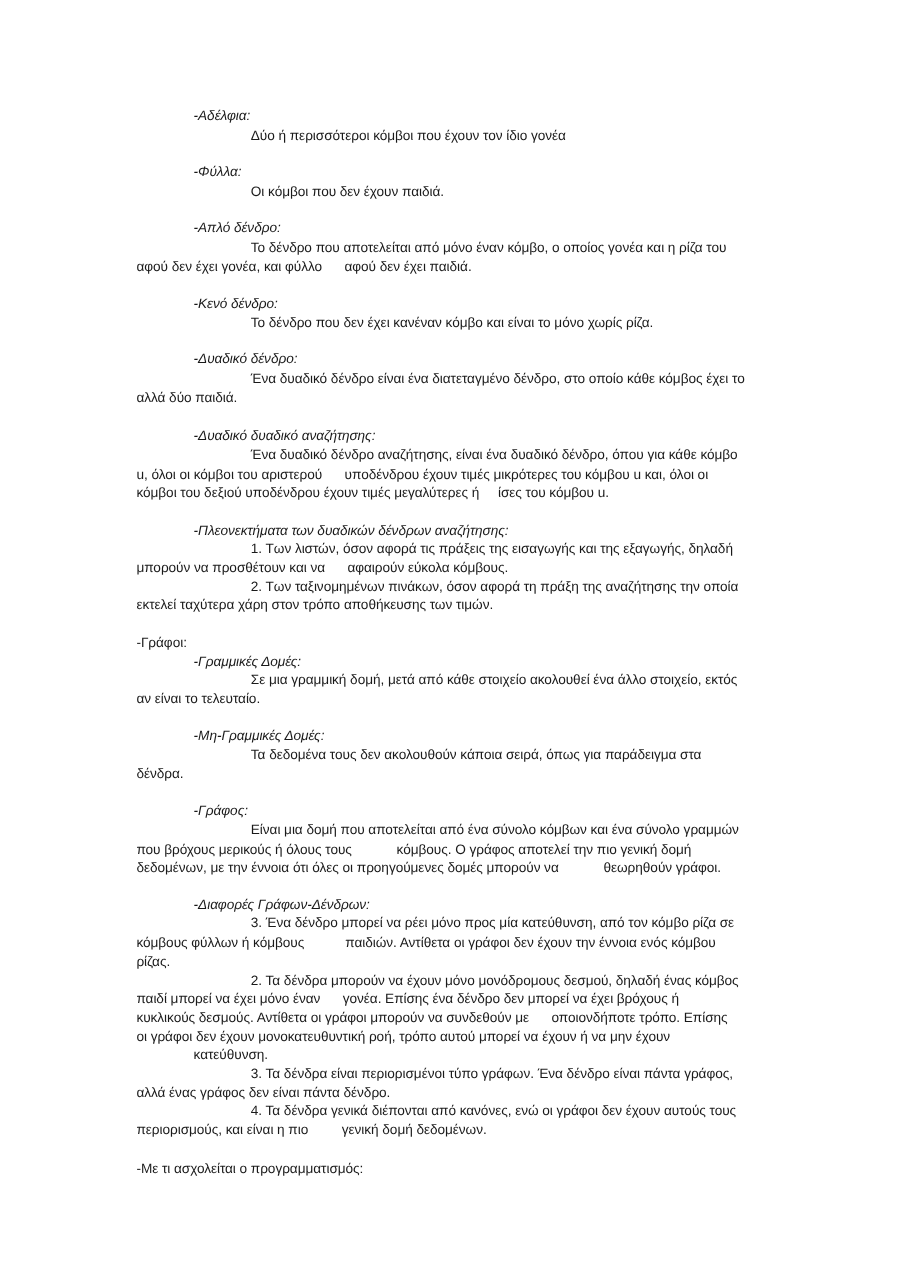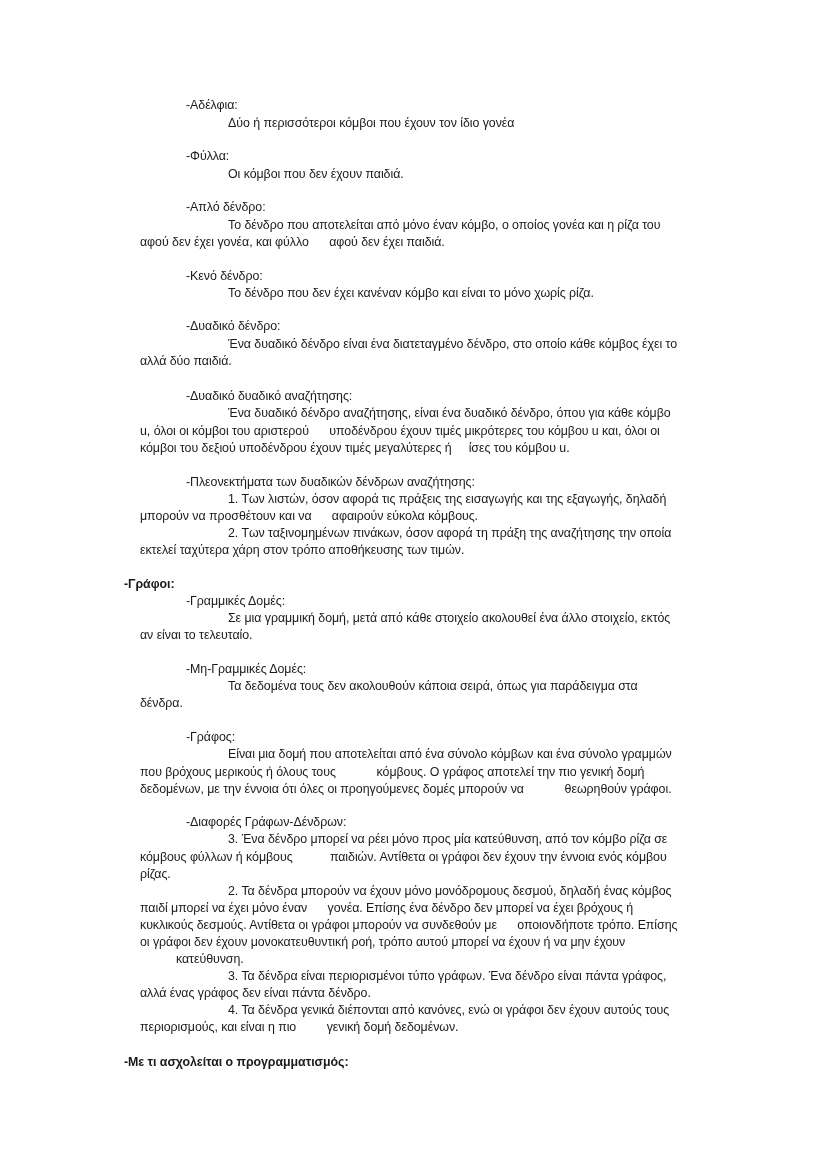--- a/index.html
+++ b/index.html
@@ -1,22 +1,22 @@
 <!DOCTYPE html>
 <html><head>
 <meta charset="utf-8">
 <style>
   html, body { margin:0; padding:0; background:#ffffff; }
   body { width:828px; height:1171px; position:relative; overflow:hidden;
          font-family:"Liberation Sans", "DejaVu Sans", sans-serif; color:#1a1a1a; }
   .line { position:absolute; font-size:12.4px; line-height:15px; white-space:pre; letter-spacing:-0.05px; }
-  .h2 { left:186px; }
-  .h1 { left:124px;font-weight:bold; }
+  .h2 { left:176px;font-style:italic; }
+  .h1 { left:124px; }
   .first { left:228px; }
-  .cont { left:140px; }
+  .cont { left:124px; }
   .cont2 { left:176px; }
 </style>
 </head>
 <body>
 
 <div>
 
   <div class="line h2" style="top:98px">-Αδέλφια:</div>
   <div class="line first" style="top:116px">Δύο ή περισσότεροι κόμβοι που έχουν τον ίδιο γονέα</div>
 

